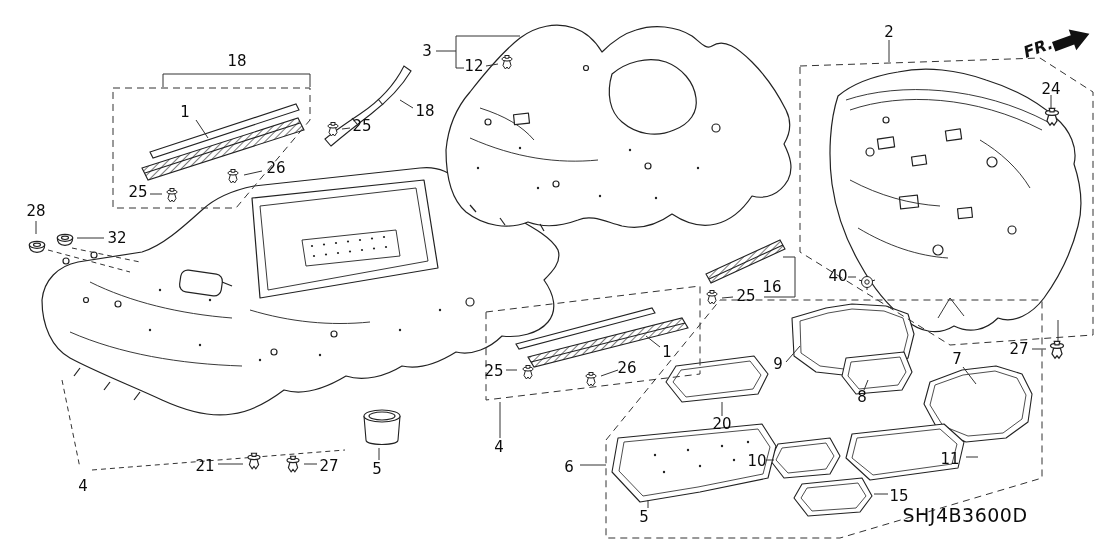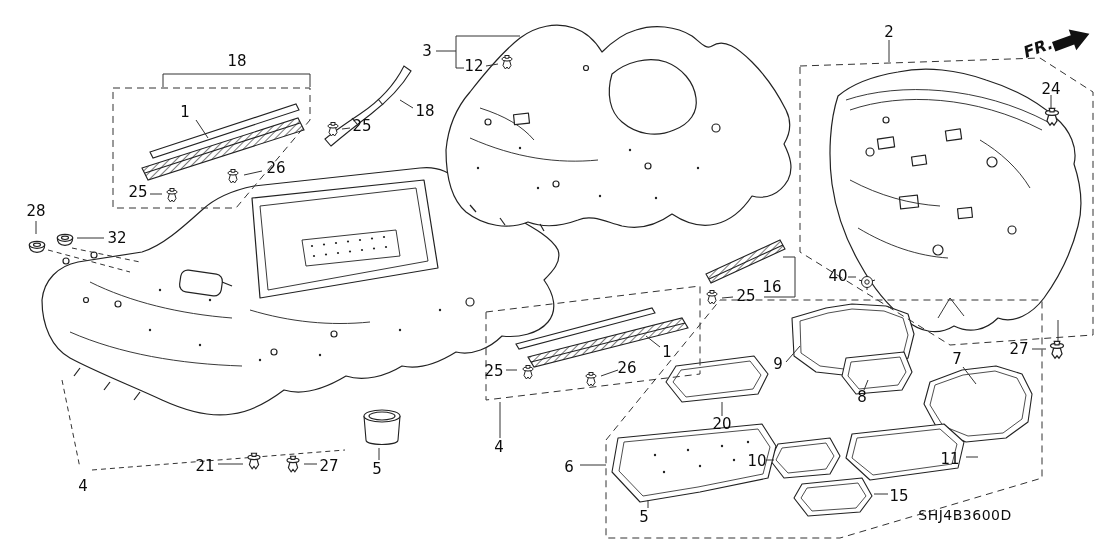--- a/index.html
+++ b/index.html
@@ -1,21 +1,21 @@
 <!DOCTYPE html>
 <html><head>
 <meta charset="utf-8">
 <style>
   html,body{margin:0;padding:0;background:#fff;}
   .stage{position:relative;width:1108px;height:553px;background:#ffffff;overflow:hidden;
          font-family:"DejaVu Sans",sans-serif;}
   .stage svg{position:absolute;left:0;top:0;}
   .lbl{position:absolute;transform:translate(-50%,-50%);font-size:15px;color:#0b0b0b;
        white-space:nowrap;line-height:1;}
-  .code{position:absolute;transform:translate(-50%,-50%);font-size:14px;color:#0b0b0b;
+  .code{position:absolute;transform:translate(-50%,-50%);font-size:19px;color:#0b0b0b;
         letter-spacing:.5px;}
 </style>
 </head>
 <body>
 
 <div class="stage">
 
 <svg width="1108" height="553" viewBox="0 0 1108 553">
   <defs>
     <pattern id="hatch" width="5" height="5" patternUnits="userSpaceOnUse" patternTransform="rotate(45)">

